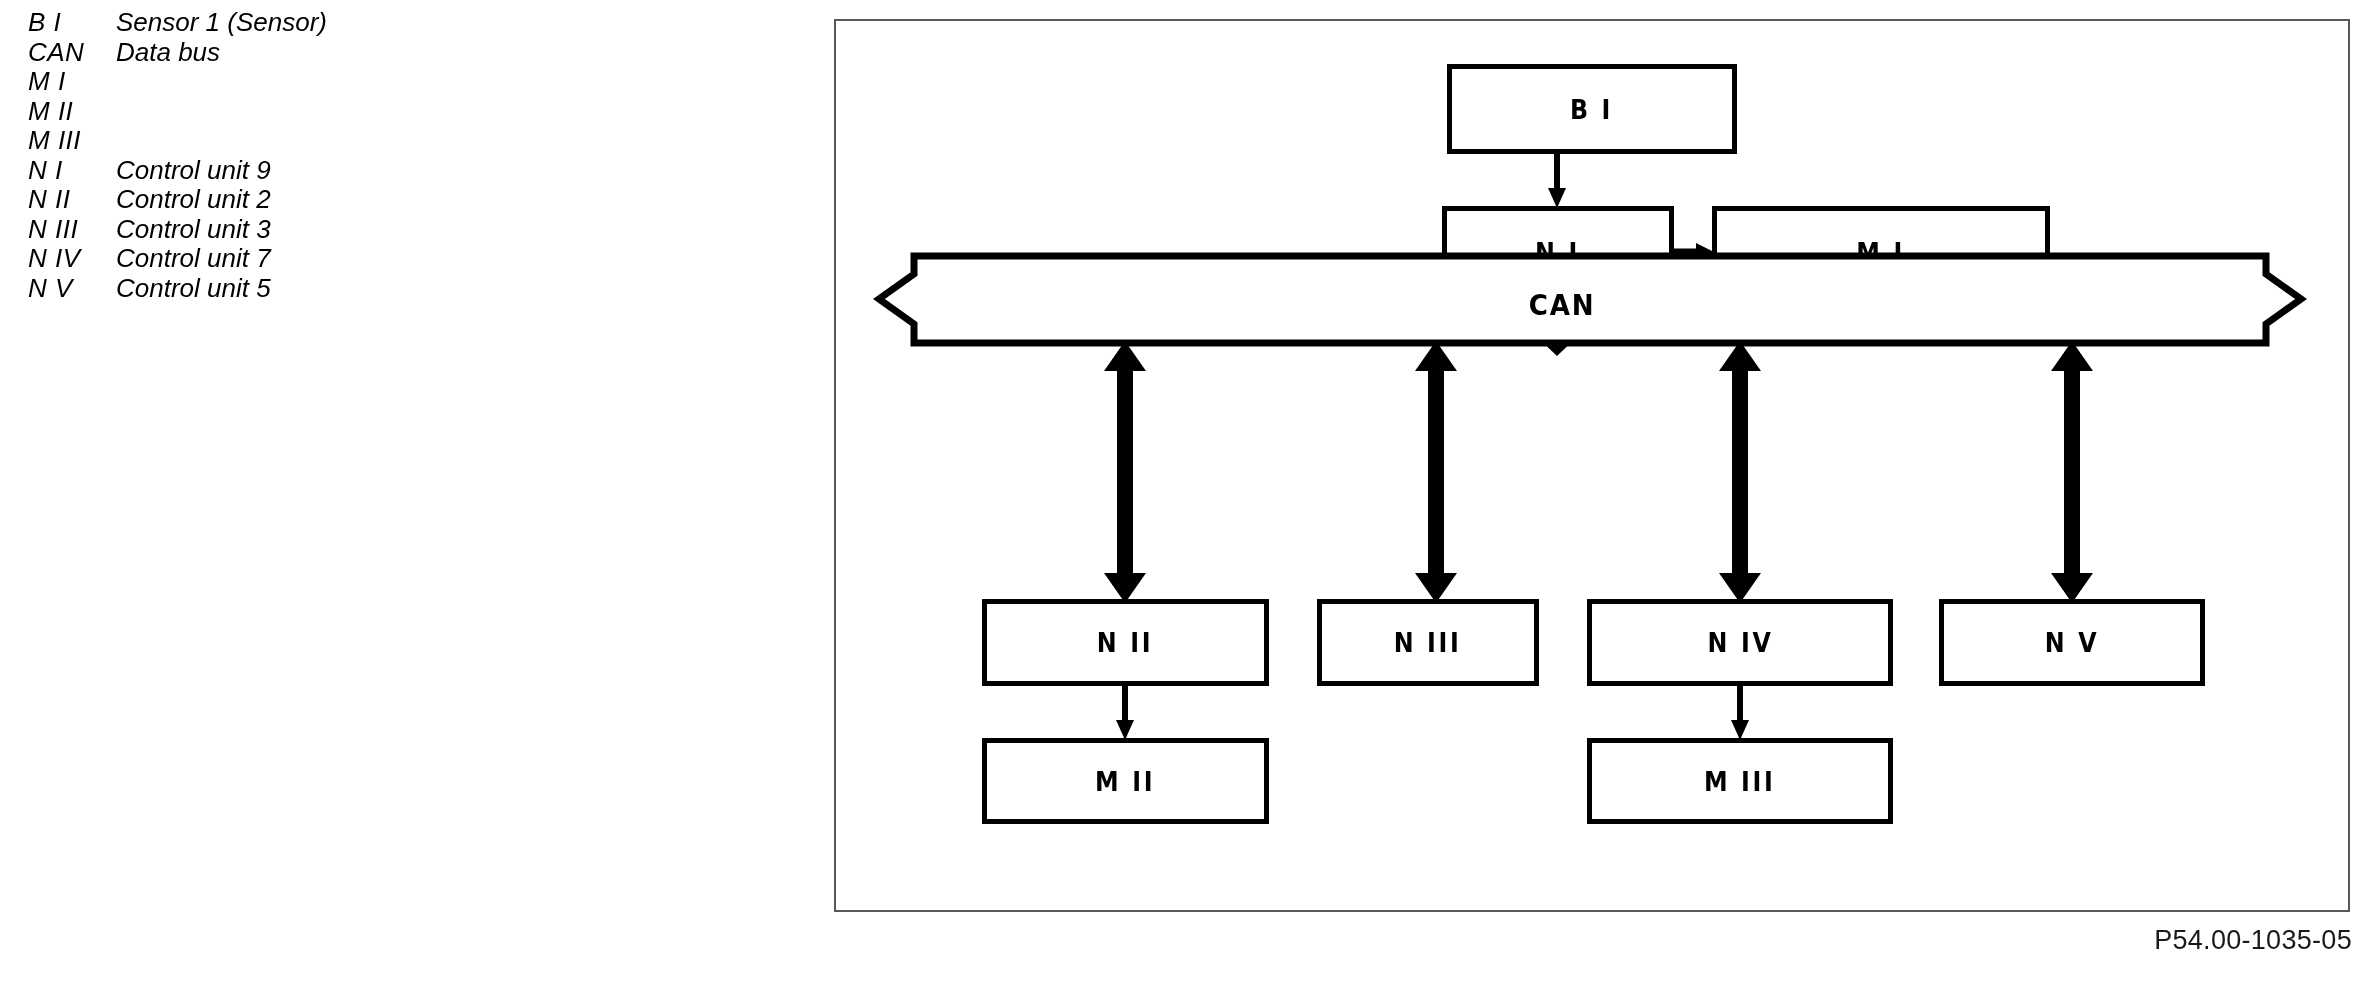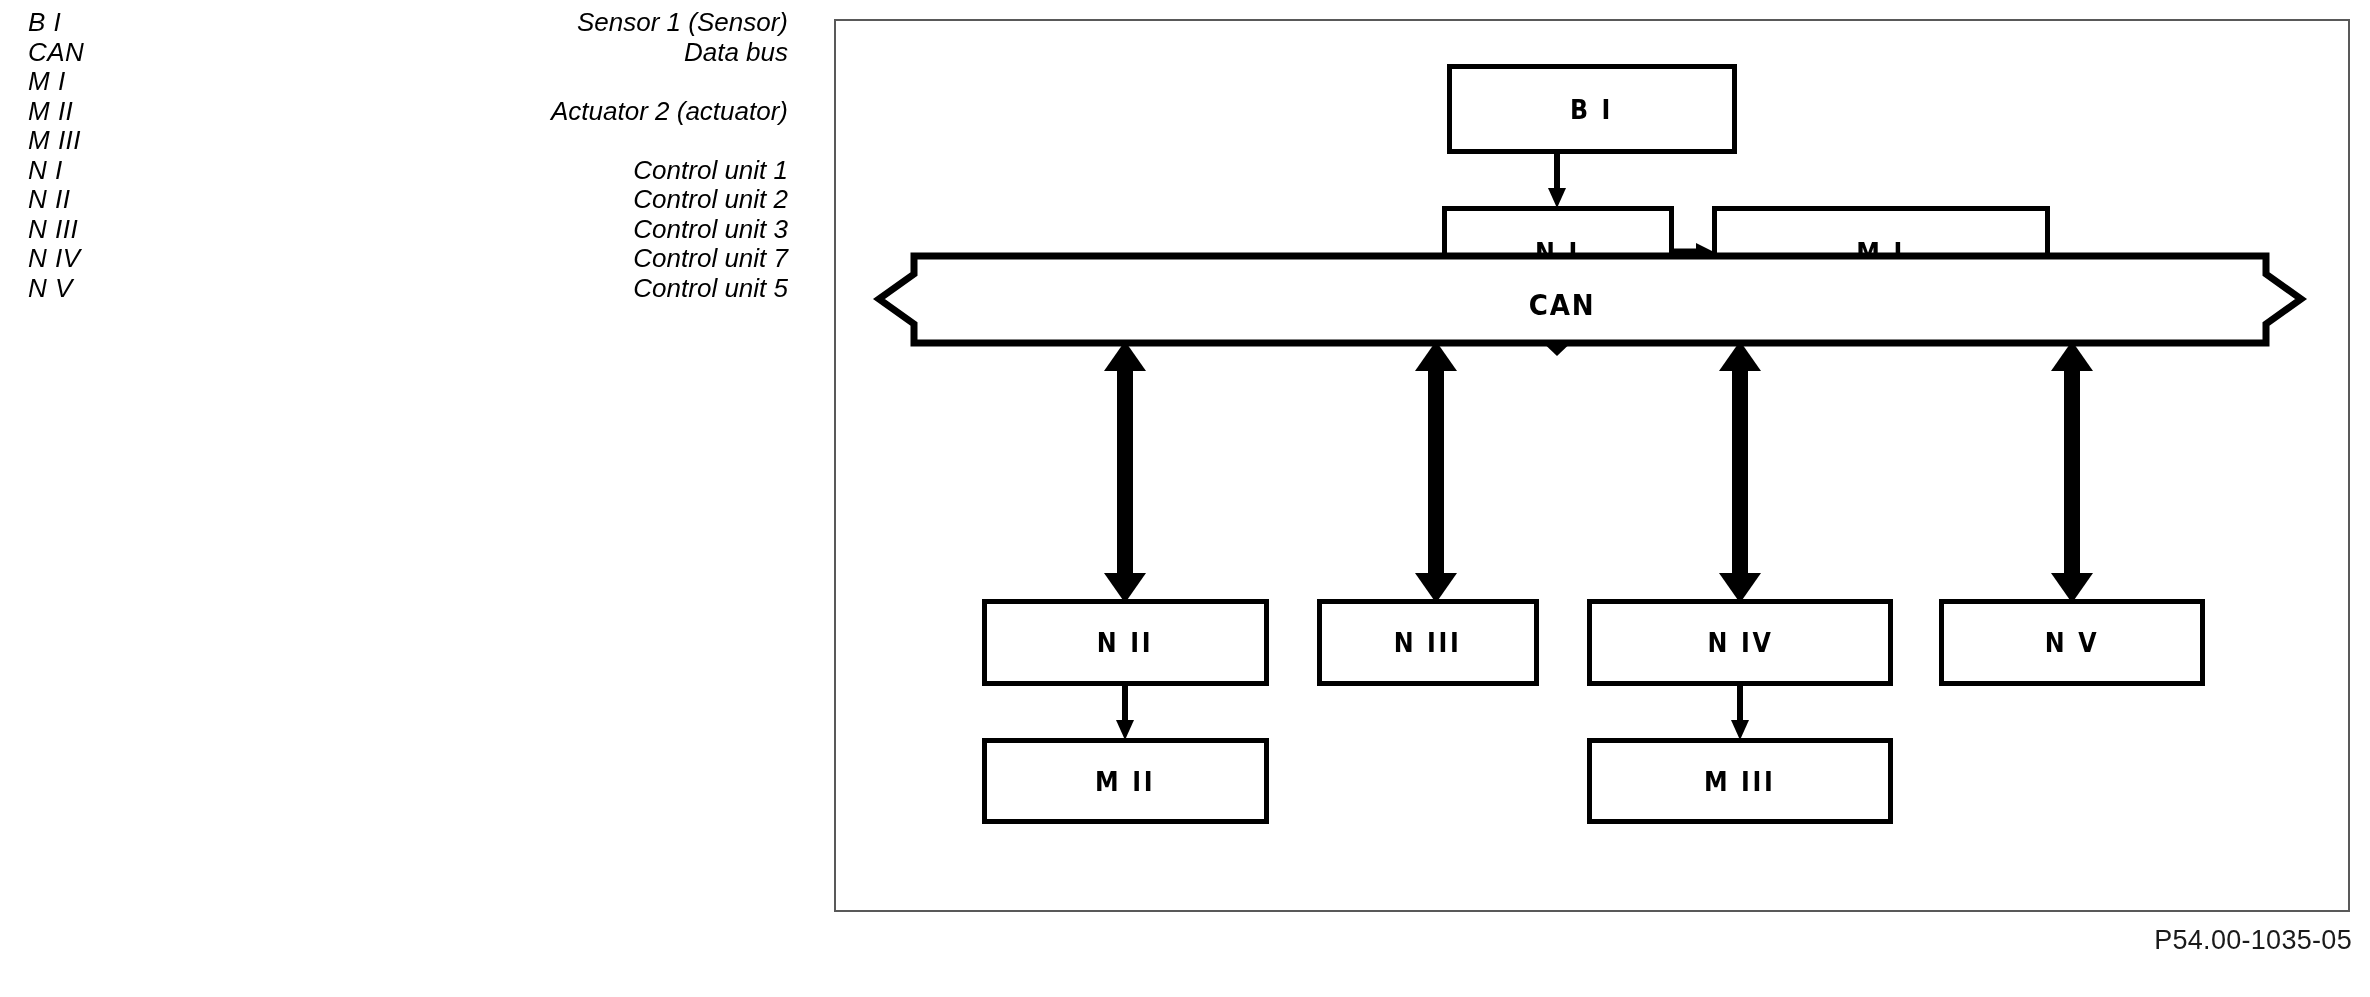--- a/index.html
+++ b/index.html
@@ -32,21 +32,20 @@
     line-height: 29.5px;
     white-space: nowrap;
   }
   .legend-key {
     width: 88px;
     flex: 0 0 88px;
     letter-spacing: 0.5px;
   }
   .legend-desc {
     flex: 1 1 auto;
-    text-align: right;
   }
 
   
   #diagram-frame {
     position: absolute;
     left: 834px;
     top: 19px;
     width: 1516px;
     height: 893px;
     border: 2px solid #595959;
@@ -154,28 +153,27 @@
   </div>
   <div class="legend-row">
     <span class="legend-key">CAN</span>
     <span class="legend-desc">Data bus</span>
   </div>
   <div class="legend-row">
     <span class="legend-key">M I</span>
   </div>
   <div class="legend-row">
     <span class="legend-key">M II</span>
-    <span class="legend-desc">Actuator 2 (actuator)</span>
   </div>
   <div class="legend-row">
     <span class="legend-key">M III</span>
   </div>
   <div class="legend-row">
     <span class="legend-key">N I</span>
-    <span class="legend-desc">Control unit 1</span>
+    <span class="legend-desc">Control unit 9</span>
   </div>
   <div class="legend-row">
     <span class="legend-key">N II</span>
     <span class="legend-desc">Control unit 2</span>
   </div>
   <div class="legend-row">
     <span class="legend-key">N III</span>
     <span class="legend-desc">Control unit 3</span>
   </div>
   <div class="legend-row">

